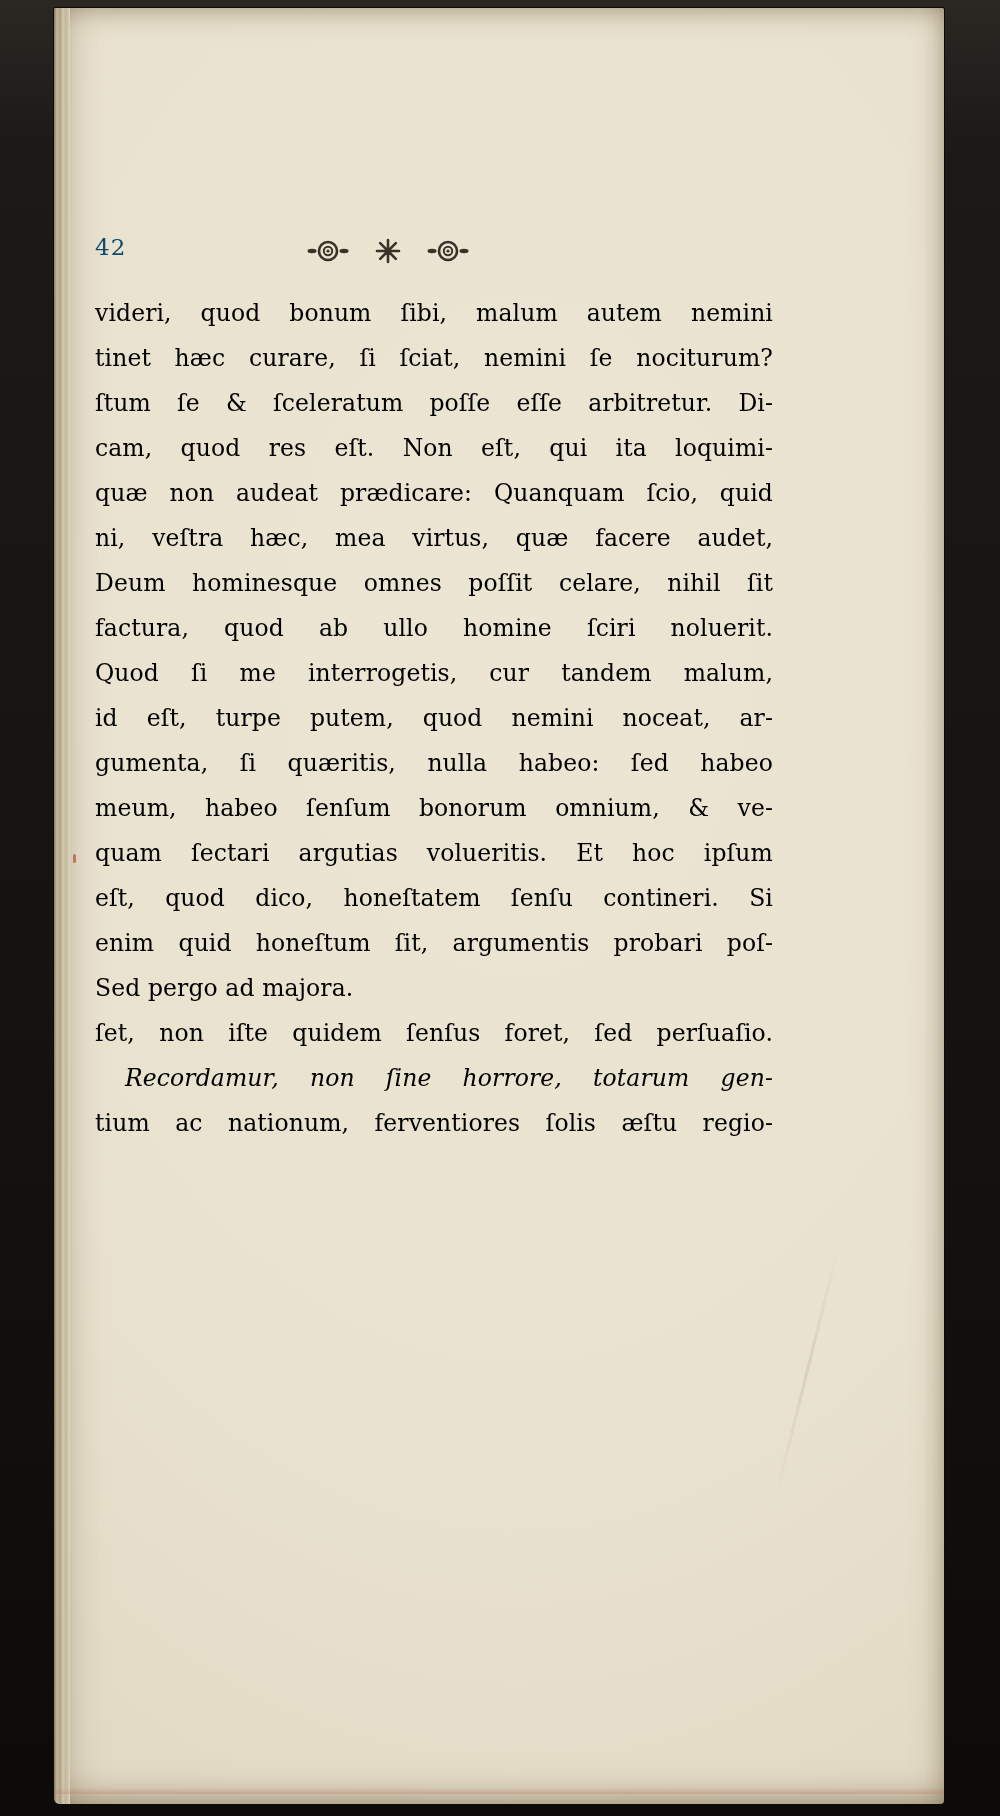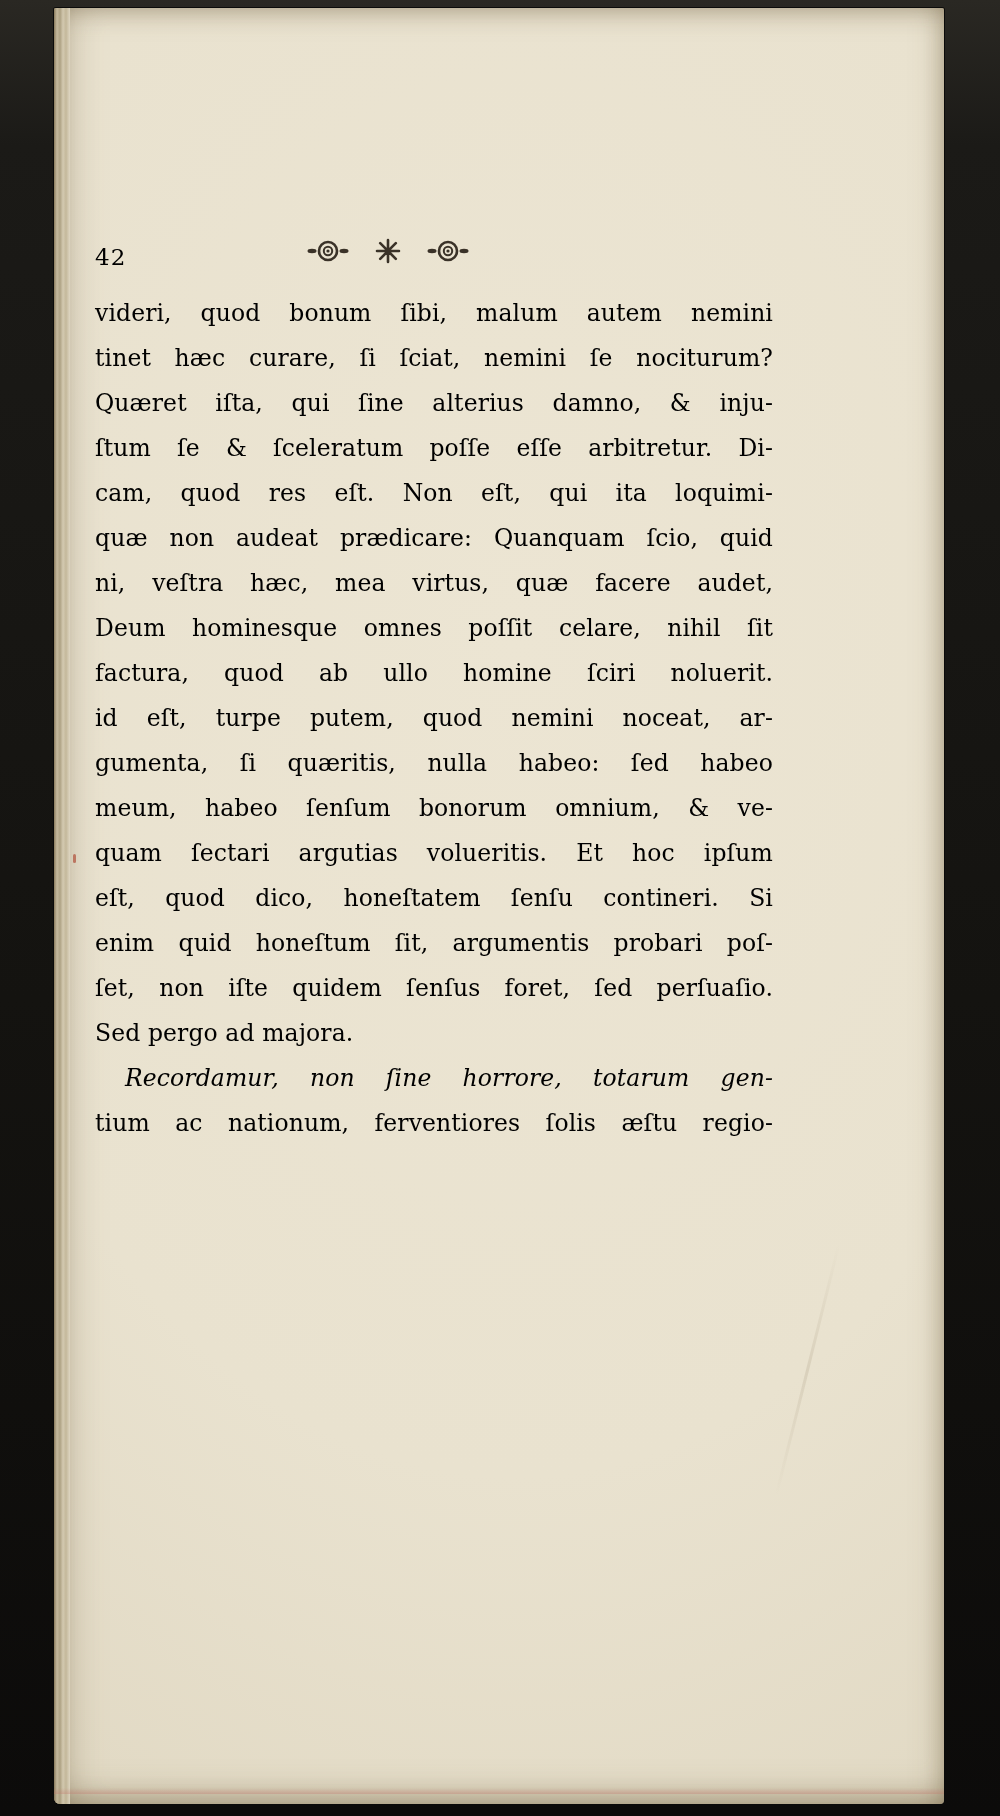--- a/index.html
+++ b/index.html
@@ -50,22 +50,22 @@
     opacity: 0.5;
   }
   .ink-speck {
     position: absolute; left: 73px; top: 854px; width: 3px; height: 9px;
     background: #ae4530; border-radius: 2px; opacity: 0.65;
   }
   .header-row {
     position: absolute; left: 95px; top: 234px; width: 678px; height: 34px;
   }
   .pagenum {
-    position: absolute; left: 0; top: 10px;
-    font-size: 23px; color: #000000; letter-spacing: 1px;
+    position: absolute; left: 0; top: 0;
+    font-size: 23px; color: #0c4a6e; letter-spacing: 1px;
   }
   .orn-group {
     position: absolute; left: 212px; top: 0; width: 162px; height: 34px;
     display: flex; justify-content: space-between; align-items: center;
   }
   .orn-group svg { display: block; }
   .orn-rosette { stroke: #3a3228; fill: none; }
   .orn-rosette .leaf { fill: #3a3228; stroke: none; }
   .orn-star { stroke: #3a3228; }
   .textblock {
@@ -112,30 +112,30 @@
         <circle cx="21" cy="14" r="4.2" stroke-width="2"></circle>
         <circle class="leaf" cx="21" cy="14" r="1.6"></circle>
       </svg>
     </span>
   </div>
 </div>
 
 <div class="textblock">
   <div class="tl">videri, quod bonum ſibi, malum autem nemini</div>
   <div class="tl">tinet hæc curare, ſi ſciat, nemini ſe nociturum?</div>
-  <div class="tl">Quæret iſta, qui ſine alterius damno, &amp; inju-</div>
   <div class="tl">ſtum ſe &amp; ſceleratum poſſe eſſe arbitretur. Di-</div>
   <div class="tl">cam, quod res eſt. Non eſt, qui ita loquimi-</div>
   <div class="tl">quæ non audeat prædicare: Quanquam ſcio, quid</div>
   <div class="tl">ni, veſtra hæc, mea virtus, quæ facere audet,</div>
   <div class="tl">Deum hominesque omnes poſſit celare, nihil ſit</div>
   <div class="tl">factura, quod ab ullo homine ſciri noluerit.</div>
+  <div class="tl">Quod ſi me interrogetis, cur tandem malum,</div>
   <div class="tl">id eſt, turpe putem, quod nemini noceat, ar-</div>
   <div class="tl">gumenta, ſi quæritis, nulla habeo: ſed habeo</div>
   <div class="tl">meum, habeo ſenſum bonorum omnium, &amp; ve-</div>
   <div class="tl">quam ſectari argutias volueritis. Et hoc ipſum</div>
   <div class="tl">eſt, quod dico, honeſtatem ſenſu contineri. Si</div>
   <div class="tl">enim quid honeſtum ſit, argumentis probari poſ-</div>
+  <div class="tl no-just">Sed pergo ad majora.</div>
   <div class="tl">ſet, non iſte quidem ſenſus foret, ſed perſuaſio.</div>
-  <div class="tl no-just">Sed pergo ad majora.</div>
   <div class="tl indent">Recordamur, non ſine horrore, totarum gen-</div>
   <div class="tl">tium ac nationum, ferventiores ſolis æſtu regio-</div>
 </div>
 
 </body></html>

